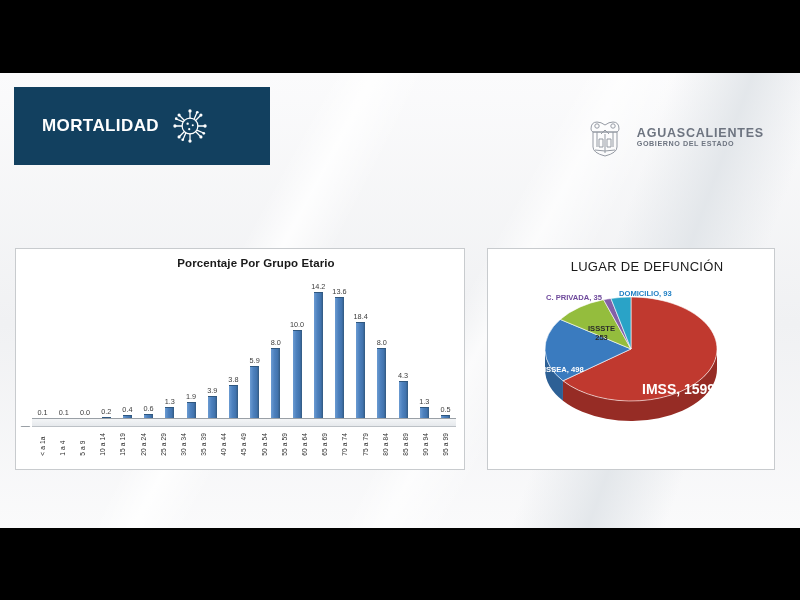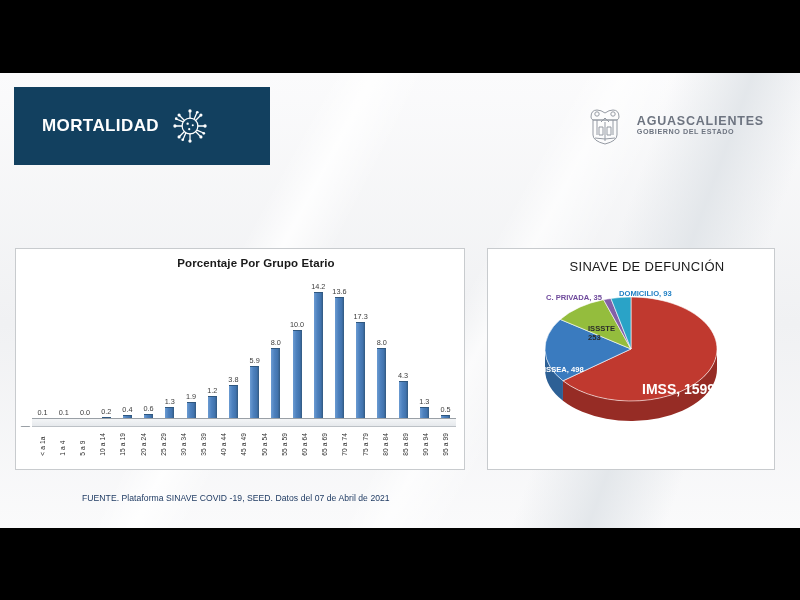--- a/index.html
+++ b/index.html
@@ -50,21 +50,21 @@
     font-size: 17px;
     font-weight: bold;
     letter-spacing: .4px;
     white-space: nowrap;
   }
   #virus-icon { width: 38px; height: 38px; flex: none; }
 
   
   #gov-logo {
     position: absolute;
-    right: 36px; top: 32px;
+    right: 36px; top: 44px;
     display: flex;
     align-items: center;
     gap: 15px;
   }
   #gov-logo .crest { width: 34px; height: 40px; flex: none; opacity: .72; }
   #gov-logo .words { line-height: 1.12; }
   #gov-logo .l1 {
     font-size: 12.5px; font-weight: bold; color: #6d7480;
     letter-spacing: .8px;
   }
@@ -181,21 +181,21 @@
   }
   #pie-svg { display: block; margin: 0 auto; }
   .pie-lbl {
     position: absolute;
     font-size: 7.6px;
     font-weight: bold;
     white-space: nowrap;
   }
   #lbl-privada   { left: 58px;  top: 14px;  color: #6f4a9c; }
   #lbl-domicilio { left: 131px; top: 10px;  color: #1f7fc4; }
-  #lbl-issste    { left: 100px; top: 46px;  color: #2b2b2b; line-height: 1.15; }
+  #lbl-issste    { left: 100px; top: 46px;  color: #2b2b2b; text-align:center; line-height: 1.15; }
   #lbl-issea     { left: 56px;  top: 86px;  color: #ffffff; text-align: right; }
   #lbl-imss      { left: 154px; top: 102px; color: #ffffff; font-size: 14px; }
 
   
   #source {
     position: absolute;
     left: 82px; top: 420px;
     font-size: 8.6px;
     color: #1f3b63;
     letter-spacing: .05px;
@@ -296,21 +296,21 @@
             </div>
             <div class="bar-slot">
               <div class="bar-val">1.3</div>
               <div class="bar" style="height: 11.6188px; margin-bottom: 7px;"></div>
             </div>
             <div class="bar-slot">
               <div class="bar-val">1.9</div>
               <div class="bar" style="height: 16.9812px; margin-bottom: 7px;"></div>
             </div>
             <div class="bar-slot">
-              <div class="bar-val">1.2</div>
+              <div class="bar-val">3.9</div>
               <div class="bar" style="height: 23.2375px; margin-bottom: 7px;"></div>
             </div>
             <div class="bar-slot">
               <div class="bar-val">3.8</div>
               <div class="bar" style="height: 33.9625px; margin-bottom: 7px;"></div>
             </div>
             <div class="bar-slot">
               <div class="bar-val">5.9</div>
               <div class="bar" style="height: 52.7313px; margin-bottom: 7px;"></div>
             </div>
@@ -324,21 +324,21 @@
             </div>
             <div class="bar-slot">
               <div class="bar-val">14.2</div>
               <div class="bar" style="height: 126.912px; margin-bottom: 7px;"></div>
             </div>
             <div class="bar-slot">
               <div class="bar-val">13.6</div>
               <div class="bar" style="height: 121.55px; margin-bottom: 7px;"></div>
             </div>
             <div class="bar-slot">
-              <div class="bar-val">17.3</div>
+              <div class="bar-val">18.4</div>
               <div class="bar" style="height: 97.4188px; margin-bottom: 7px;"></div>
             </div>
             <div class="bar-slot">
               <div class="bar-val">8.0</div>
               <div class="bar" style="height: 71.5px; margin-bottom: 7px;"></div>
             </div>
             <div class="bar-slot">
               <div class="bar-val">4.3</div>
               <div class="bar" style="height: 38.4312px; margin-bottom: 7px;"></div>
             </div>
@@ -414,21 +414,21 @@
           <div class="xlab">
             <span>90 a 94</span>
           </div>
           <div class="xlab">
             <span>95 a 99</span>
           </div>
         </div>
     </div>
 
     <div class="panel" id="pie-panel">
-      <div id="pie-title">SINAVE DE DEFUNCIÓN</div>
+      <div id="pie-title">LUGAR DE DEFUNCIÓN</div>
       <div id="pie-wrap">
         <svg id="pie-svg" width="256" height="160" viewBox="0 0 256 160">
           <defs>
             <linearGradient id="gRed" x1="0" y1="0" x2="0" y2="1">
               <stop offset="0" stop-color="#cf4a3f"></stop>
                 <stop offset="1" stop-color="#a32a22"></stop>
             </linearGradient>
             <linearGradient id="gBlue" x1="0" y1="0" x2="0" y2="1">
               <stop offset="0" stop-color="#4a8ccb"></stop>
                 <stop offset="1" stop-color="#2d6196"></stop>
@@ -450,15 +450,14 @@
         <div class="pie-lbl" id="lbl-domicilio">DOMICILIO, 93</div>
         <div class="pie-lbl" id="lbl-issste">
           <div>ISSSTE</div>
           <div>253</div>
         </div>
         <div class="pie-lbl" id="lbl-issea">ISSEA, 498</div>
         <div class="pie-lbl" id="lbl-imss">IMSS, 1599</div>
       </div>
     </div>
 
-    <div id="source">FUENTE. Plataforma SINAVE COVID -19, SEED. Datos del 07 de Abril de 2021</div>
   </div>
 </div>
 
 </body></html>

